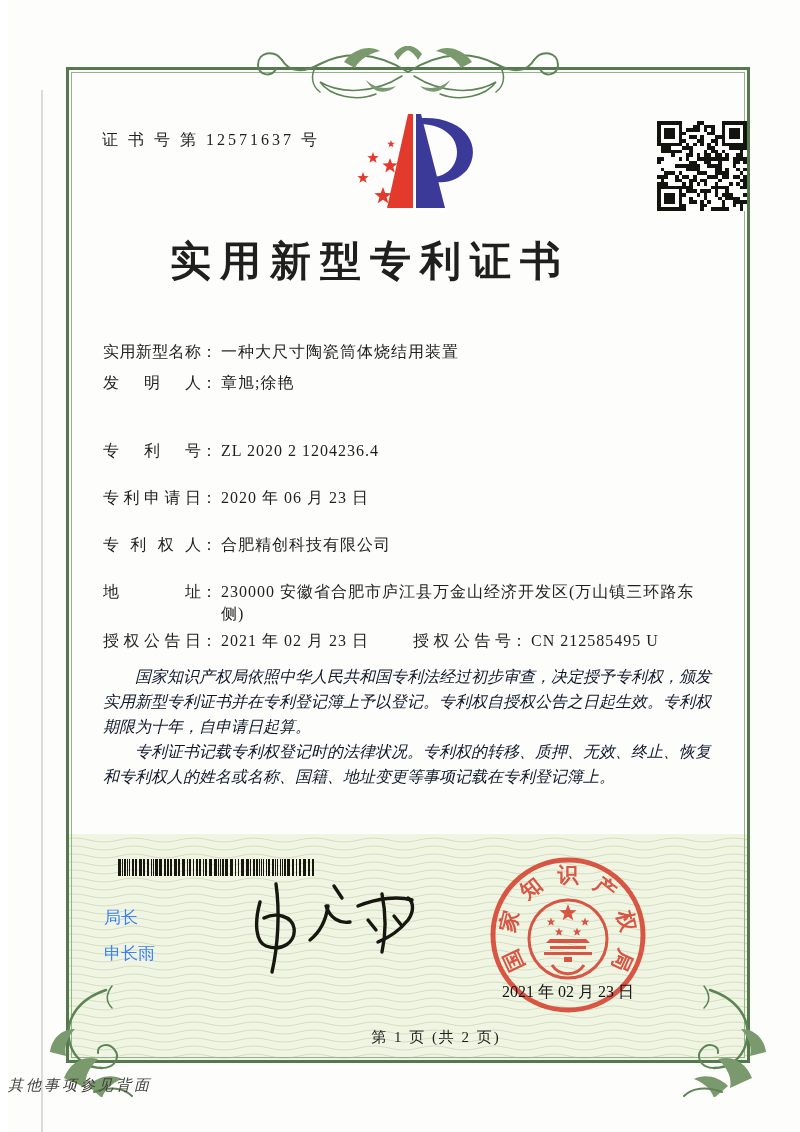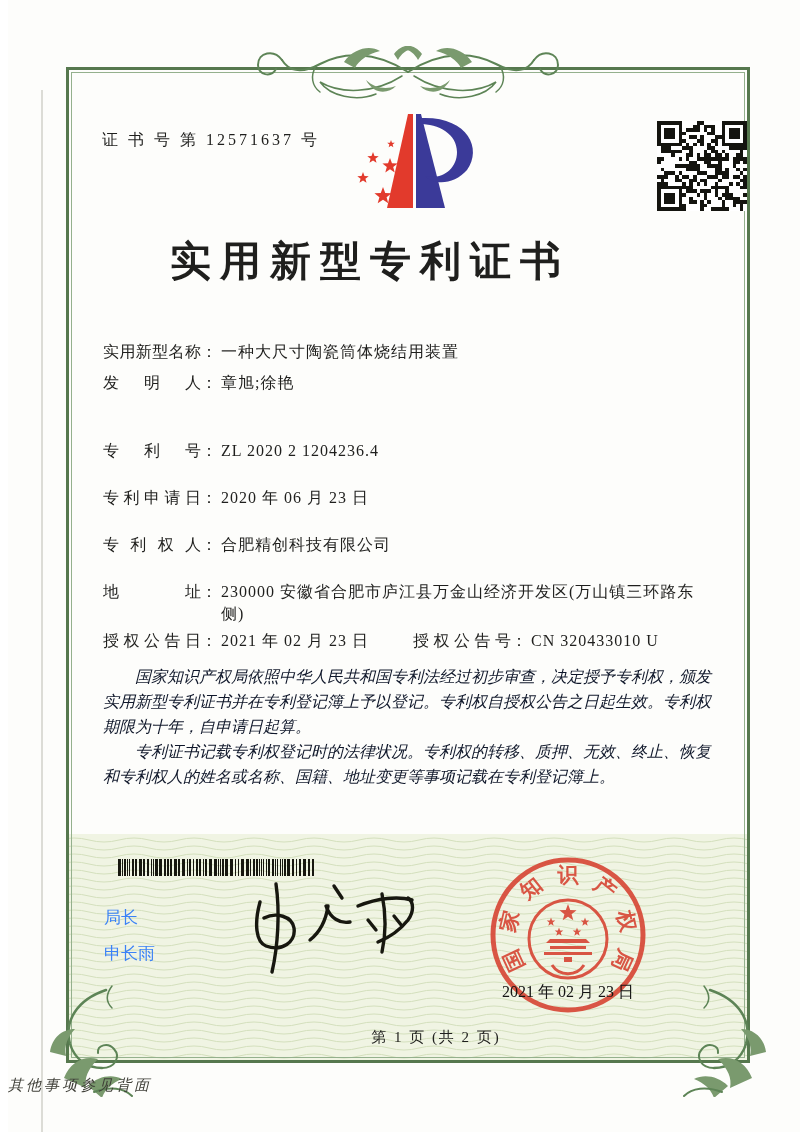--- a/index.html
+++ b/index.html
@@ -393,21 +393,21 @@
   </div>
   <div class="row" style="top:581px">
     <span class="lbl">地址</span><span class="colon">：</span>
     <span class="val val-wrap">230000 安徽省合肥市庐江县万金山经济开发区(万山镇三环路东侧)</span>
   </div>
   <div class="row" style="top:630px">
     <span class="lbl">授权公告日</span><span class="colon">：</span>
     <span class="val">2021 年 02 月 23 日</span>
     <span class="pair2">
       <span class="lbl">授权公告号</span><span class="colon">：</span>
-      <span class="val">CN 320433010 U</span>
+      <span class="val">CN 212585495 U</span>
     </span>
   </div>
 
   <div class="paras">
     <p>国家知识产权局依照中华人民共和国专利法经过初步审查，决定授予专利权，颁发实用新型专利证书并在专利登记簿上予以登记。专利权自授权公告之日起生效。专利权期限为十年，自申请日起算。</p>
     <p>专利证书记载专利权登记时的法律状况。专利权的转移、质押、无效、终止、恢复和专利权人的姓名或名称、国籍、地址变更等事项记载在专利登记簿上。</p>
   </div>
 
   <svg class="barcode" id="barcode" width="196" height="17">
       <rect x="0" y="0" width="3" height="17" fill="#17170f"></rect>

